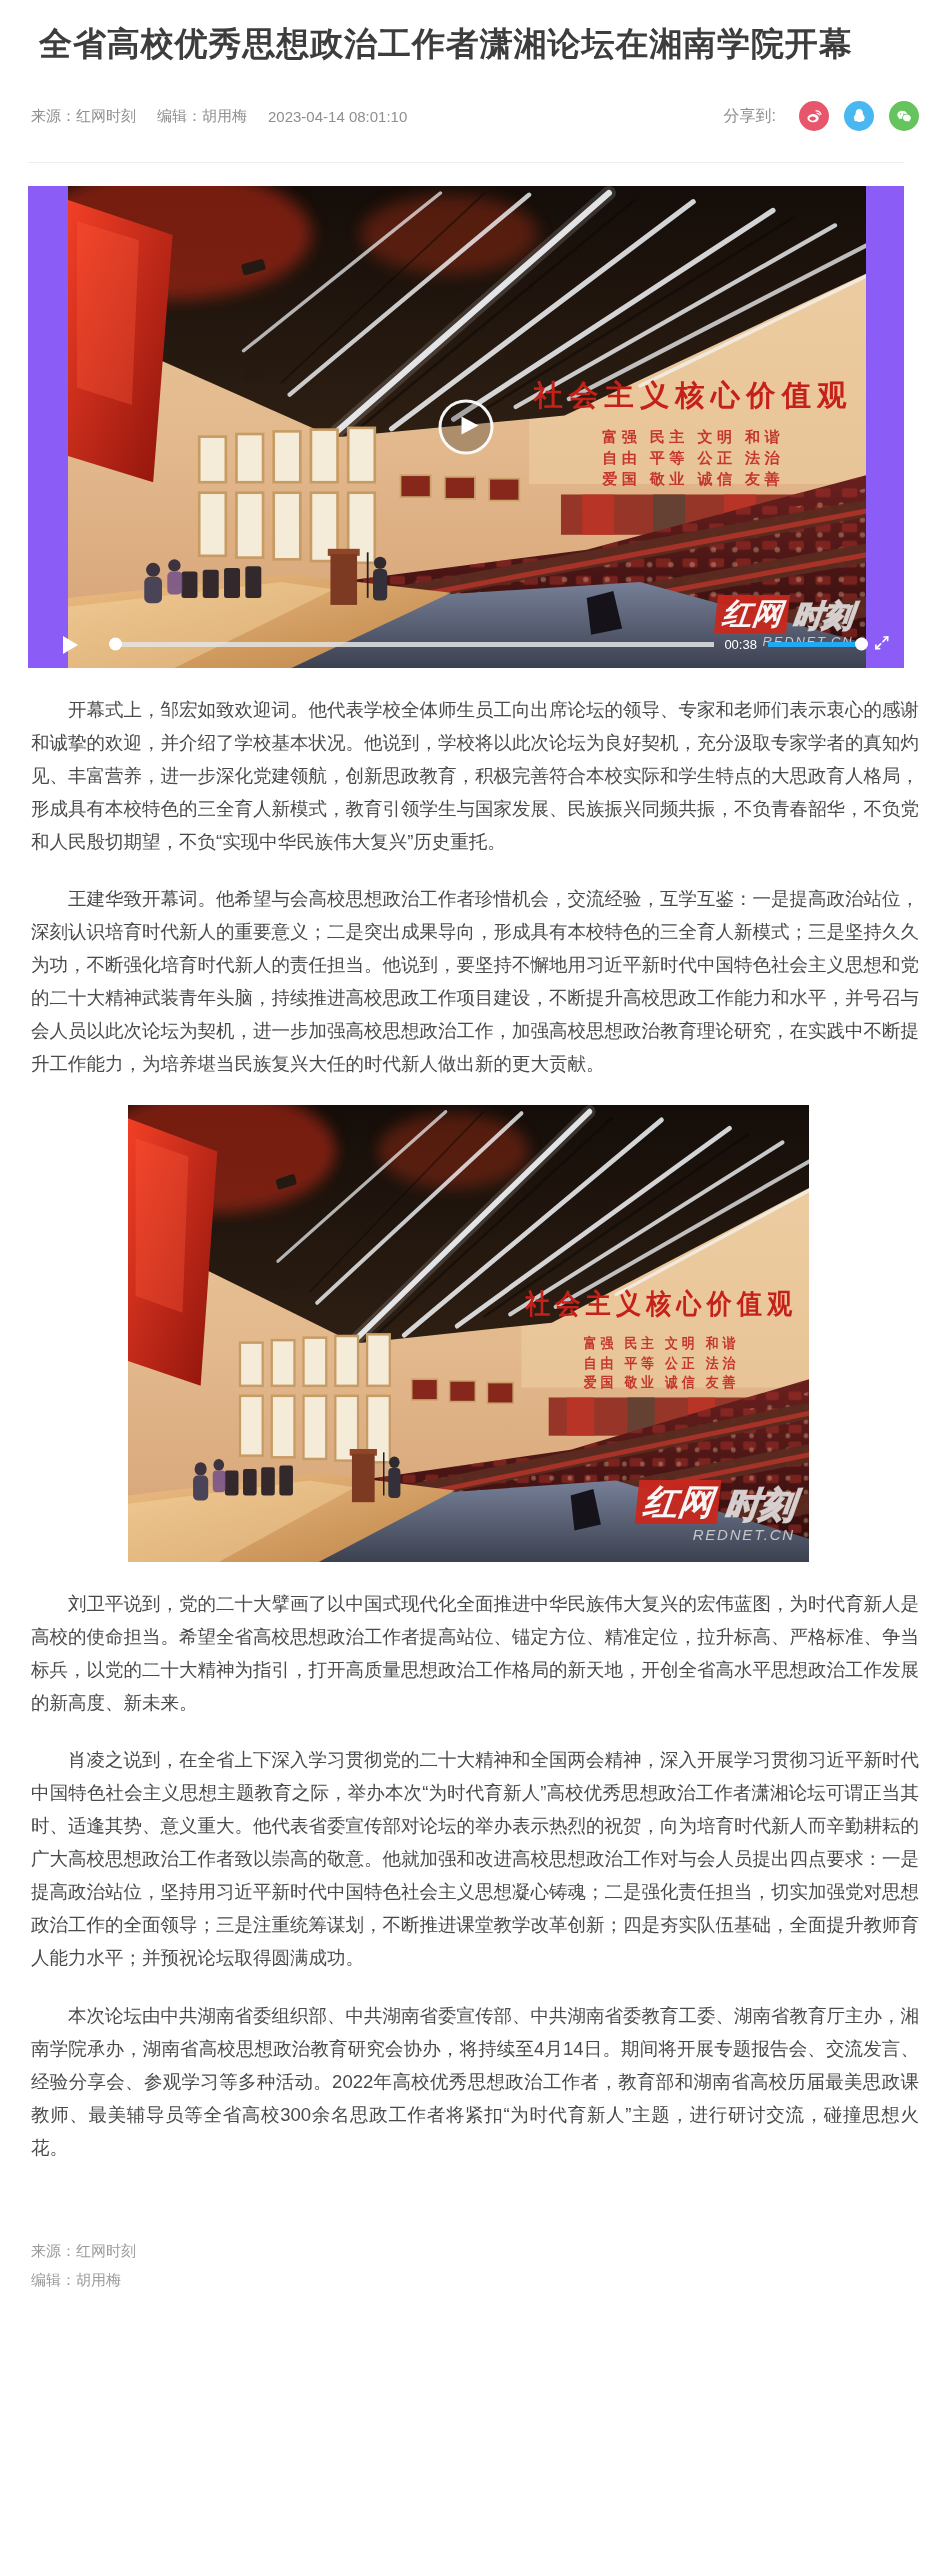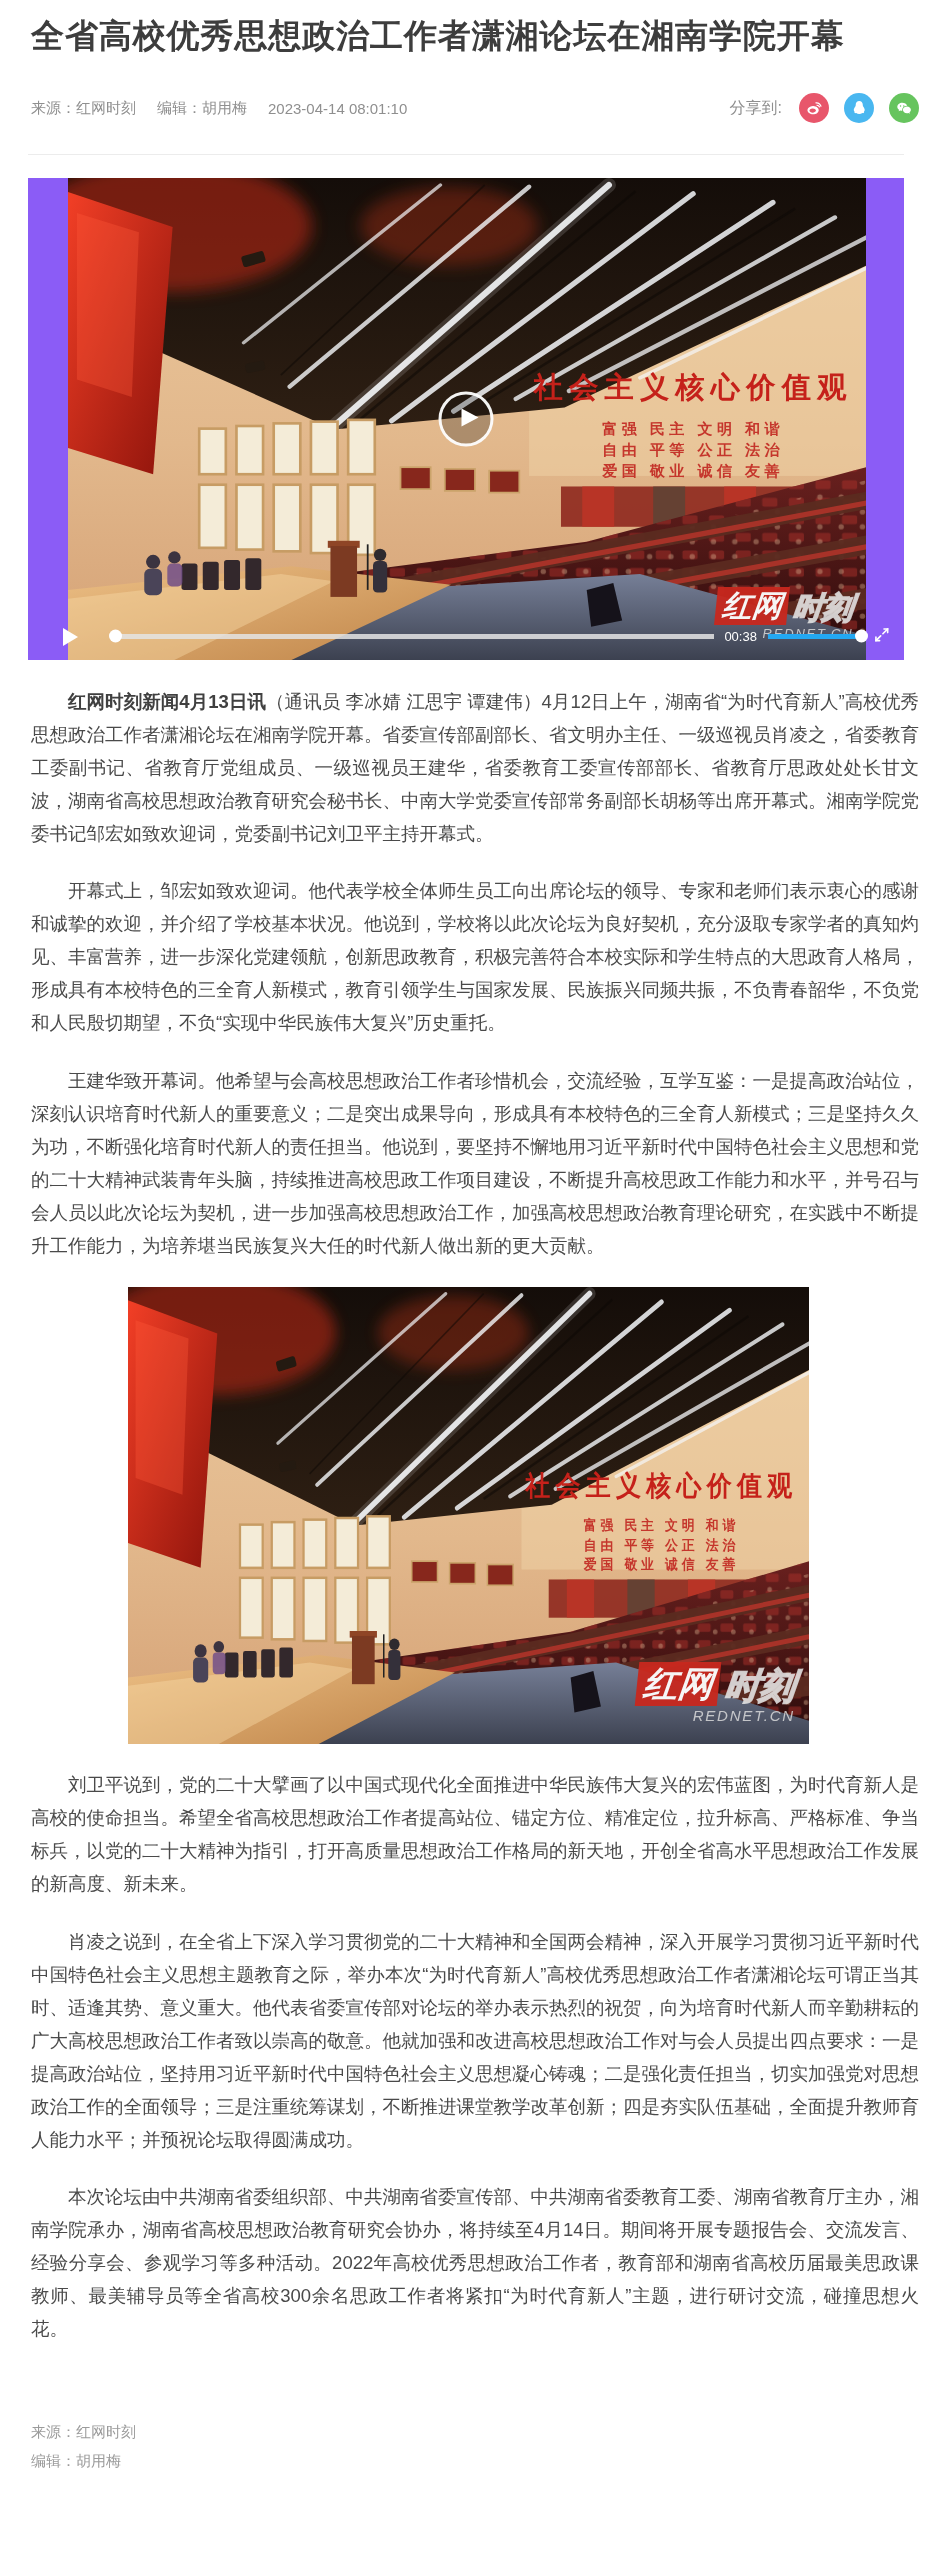--- a/index.html
+++ b/index.html
@@ -1,24 +1,24 @@
 <!DOCTYPE html>
 <html style="font-size:14px"><head>
 <meta charset="utf-8">
 <style>
   html,body{margin:0;padding:0;background:#ffffff;}
   body{width:950px;height:2576px;overflow:hidden;font-family:"Liberation Sans","DejaVu Sans",sans-serif;color:#4a4a4a;position:relative;}
   .wrap{padding:12.3px 31px 0 31px;}
 
   
-  h1.title{margin:0;font-size:33px;line-height:47px;font-weight:bold;color:#3d3d3d;letter-spacing:0.9px;}
+  h1.title{margin:8px;font-size:33px;line-height:47px;font-weight:bold;color:#3d3d3d;letter-spacing:0.9px;}
   .meta{display:flex;align-items:center;margin-top:33px;height:32px;font-size:15px;color:#8f8f8f;}
   .meta .m-item{margin-right:21px;white-space:nowrap;}
   .share{margin-left:auto;display:flex;align-items:center;}
-  .share-label{font-size:16px;color:#8f8f8f;margin-right:2px;}
+  .share-label{font-size:16px;color:#8f8f8f;margin-right:8px;}
   .si{width:30px;height:30px;border-radius:50%;display:flex;align-items:center;justify-content:center;margin-left:15px;cursor:pointer;border:none;padding:0;}
   .si svg{width:18.5px;height:18.5px;display:block;}
   .divider{border:none;border-top:0.9px solid #ececec;margin:30px 0 0 -2.6px;width:876px;}
 
   
   .video{position:relative;width:876px;height:482px;background:#8b5cf6;margin:23px 0 0 -2.6px;}
   .vframe{position:absolute;top:0;bottom:0;left:40px;right:38px;overflow:hidden;background:#201712;}
   .vframe svg,.photo svg{width:100%;height:100%;display:block;}
   .bigplay{position:absolute;left:50%;top:50%;transform:translate(-50%,-50%);width:55px;height:55px;border:3.5px solid rgba(255,255,255,.95);border-radius:50%;background:rgba(10,10,10,.25);cursor:pointer;padding:0;}
   .bigplay::after{content:"";position:absolute;left:20px;top:14px;border-left:17.6px solid #fff;border-top:9.7px solid transparent;border-bottom:9.7px solid transparent;}
@@ -268,21 +268,20 @@
           <path d="M13.5 10.5 L20 4"></path>
               <path d="M20 9 V4 H15"></path>
           <path d="M10.5 13.5 L4 20"></path>
               <path d="M4 15 V20 H9"></path>
         </svg></span>
       </span>
     </div>
   </div>
 
   <div class="article-body">
-    <p class="para"><strong>红网时刻新闻4月13日讯</strong><span>（通讯员 李冰婧 江思宇 谭建伟）4月12日上午，湖南省“为时代育新人”高校优秀思想政治工作者潇湘论坛在湘南学院开幕。省委宣传部副部长、省文明办主任、一级巡视员肖凌之，省委教育工委副书记、省教育厅党组成员、一级巡视员王建华，省委教育工委宣传部部长、省教育厅思政处处长甘文波，湖南省高校思想政治教育研究会秘书长、中南大学党委宣传部常务副部长胡杨等出席开幕式。湘南学院党委书记邹宏如致欢迎词，党委副书记刘卫平主持开幕式。</span></p>
     <p class="para">开幕式上，邹宏如致欢迎词。他代表学校全体师生员工向出席论坛的领导、专家和老师们表示衷心的感谢和诚挚的欢迎，并介绍了学校基本状况。他说到，学校将以此次论坛为良好契机，充分汲取专家学者的真知灼见、丰富营养，进一步深化党建领航，创新思政教育，积极完善符合本校实际和学生特点的大思政育人格局，形成具有本校特色的三全育人新模式，教育引领学生与国家发展、民族振兴同频共振，不负青春韶华，不负党和人民殷切期望，不负“实现中华民族伟大复兴”历史重托。</p>
     <p class="para">王建华致开幕词。他希望与会高校思想政治工作者珍惜机会，交流经验，互学互鉴：一是提高政治站位，深刻认识培育时代新人的重要意义；二是突出成果导向，形成具有本校特色的三全育人新模式；三是坚持久久为功，不断强化培育时代新人的责任担当。他说到，要坚持不懈地用习近平新时代中国特色社会主义思想和党的二十大精神武装青年头脑，持续推进高校思政工作项目建设，不断提升高校思政工作能力和水平，并号召与会人员以此次论坛为契机，进一步加强高校思想政治工作，加强高校思想政治教育理论研究，在实践中不断提升工作能力，为培养堪当民族复兴大任的时代新人做出新的更大贡献。</p>
 
     <figure class="photo" style="margin-top:23px;margin-bottom:23px;">
       <svg viewBox="0 0 900 550" preserveAspectRatio="none">
         <use href="#hallScene"></use>
       </svg>
       <div class="wm">
         <div class="wm-row">
           <span class="wm-red">红网</span>

